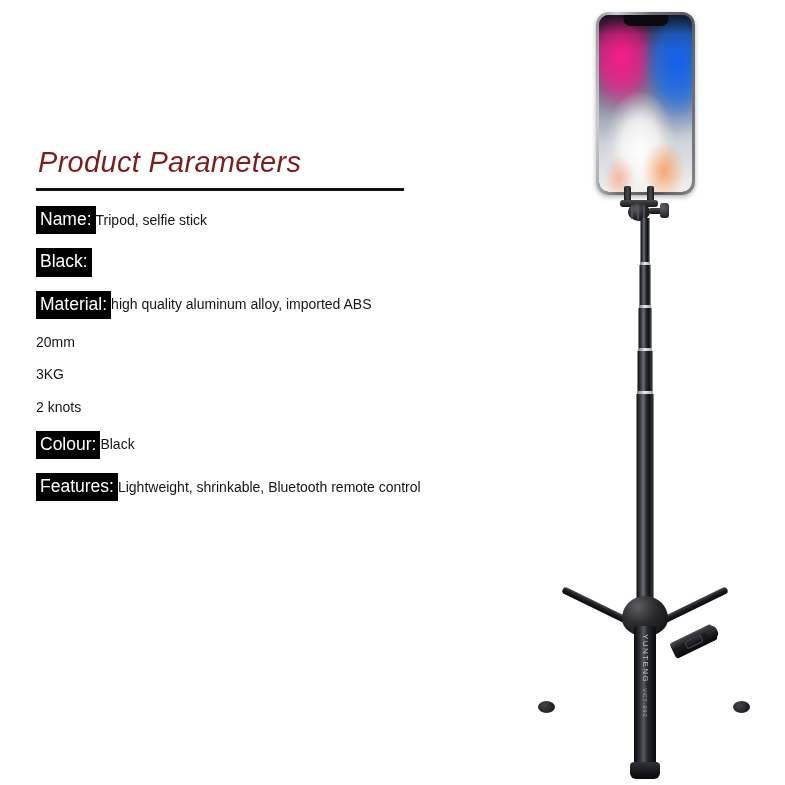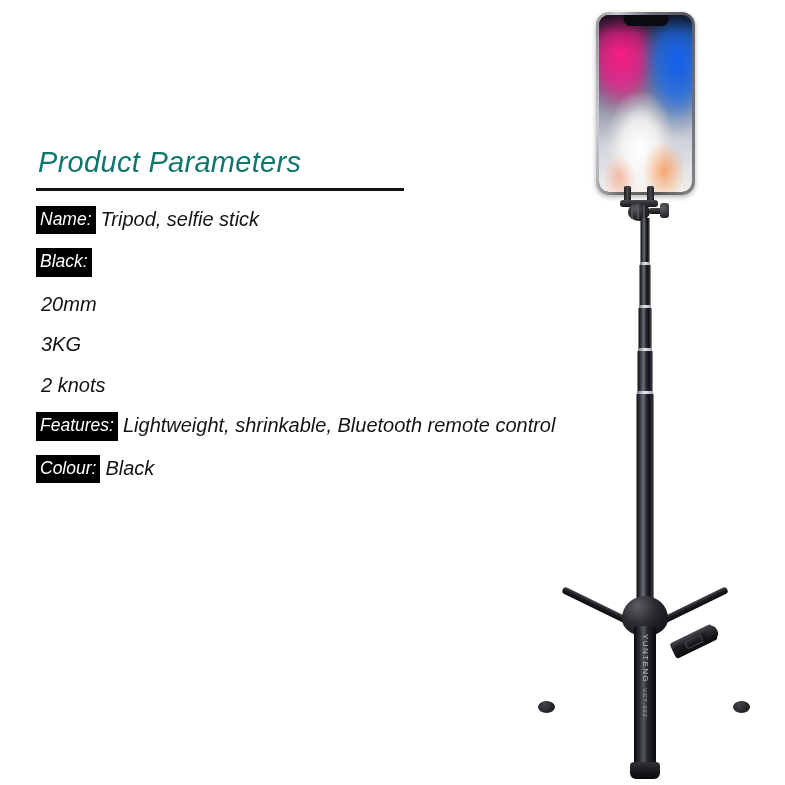--- a/index.html
+++ b/index.html
@@ -23,51 +23,49 @@
   #spec-panel {
     position: absolute;
     left: 36px;
     top: 146px;
     width: 580px;
   }
   #page-title {
     font-size: 29px;
     font-style: italic;
     font-weight: 400;
-    color: #0f766e;
+    color: #7f1d1d;
     letter-spacing: 0.3px;
     margin: 0 0 9px 2px;
     white-space: nowrap;
   }
   #title-rule {
     width: 368px;
     height: 3px;
     background: #111111;
     margin: 0 0 15px 0;
   }
   .spec-row {
     display: flex;
-    align-items: flex-start;
+    align-items: center;
     margin-bottom: 14px;
     white-space: nowrap;
-    font-style: italic;
   }
   .spec-label {
     background: #000000;
     color: #ffffff;
     font-size: 17.5px;
     line-height: 1.33;
     padding: 2px 4px 3px 4px;
     display: inline-block;
   }
   .spec-value {
     color: #141414;
-    font-size: 20px;
+    font-size: 14px;
     line-height: 1.33;
-    padding-left: 5px;
     display: inline-block;
   }
 
   
   #product-photo {
     position: absolute;
     left: 505px;
     top: 0;
     width: 280px;
     height: 785px;
@@ -264,43 +262,47 @@
 
       <div class="spec-row">
         <span class="spec-label">Name:</span>
         <span class="spec-value">Tripod, selfie stick</span>
       </div>
 
       <div class="spec-row">
         <span class="spec-label">Black:</span>
       </div>
 
+      <div class="spec-row">
+        <span class="spec-label">Material:</span>
+        <span class="spec-value">high quality aluminum alloy, imported ABS</span>
+      </div>
 
 
 
       <div class="spec-row">
         <span class="spec-value">20mm</span>
       </div>
 
       <div class="spec-row">
         <span class="spec-value">3KG</span>
       </div>
 
       <div class="spec-row">
         <span class="spec-value">2 knots</span>
+      </div>
+
+      <div class="spec-row">
+        <span class="spec-label">Colour:</span>
+        <span class="spec-value">Black</span>
       </div>
 
       <div class="spec-row">
         <span class="spec-label">Features:</span>
         <span class="spec-value">Lightweight, shrinkable, Bluetooth remote control</span>
-      </div>
-
-      <div class="spec-row">
-        <span class="spec-label">Colour:</span>
-        <span class="spec-value">Black</span>
       </div>
 
     </div>
   </div>
 
   <div id="product-photo">
 
     <div id="phone">
       <div id="phone-screen">
         <div class="wp" id="wp-base"></div>

